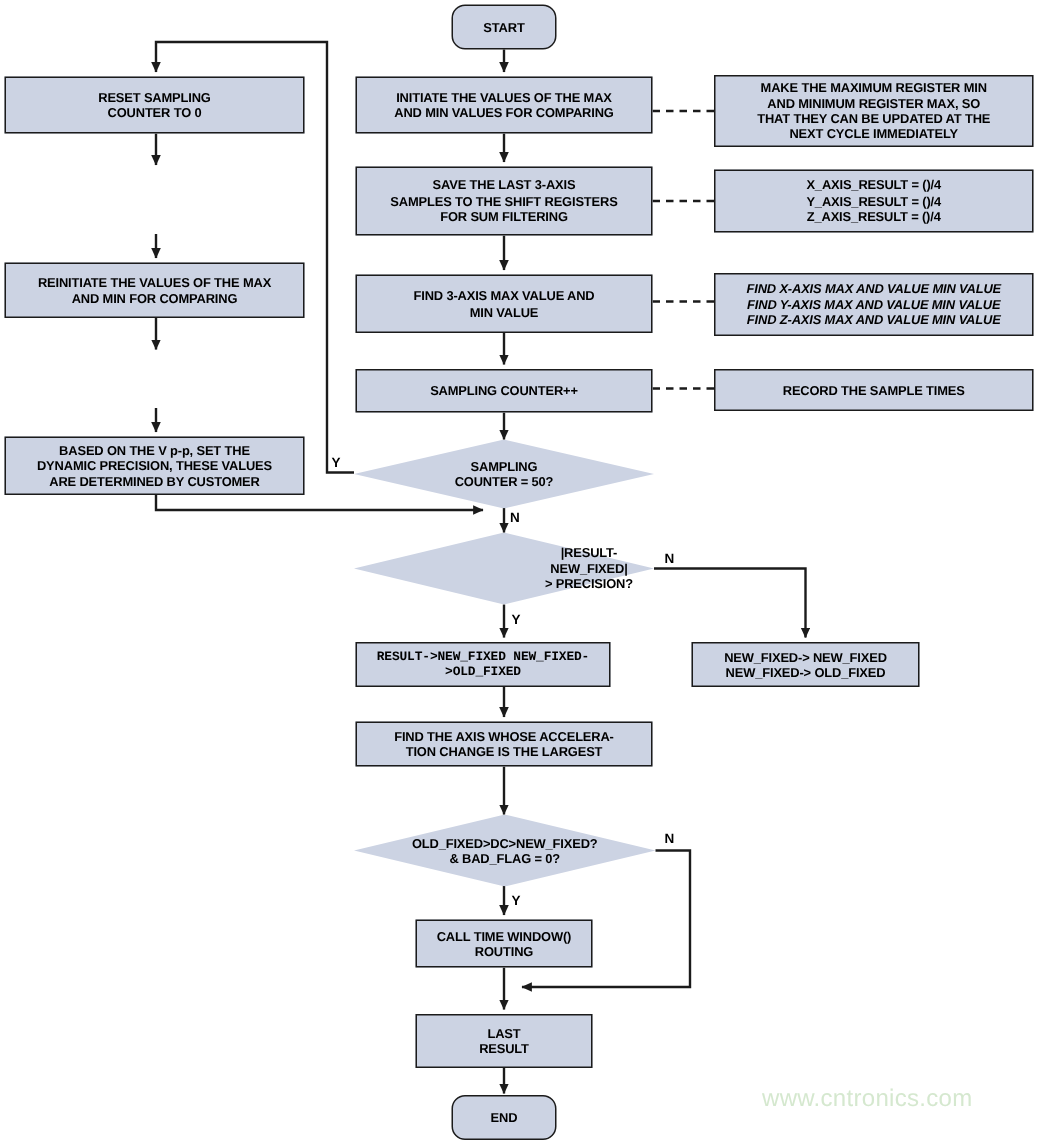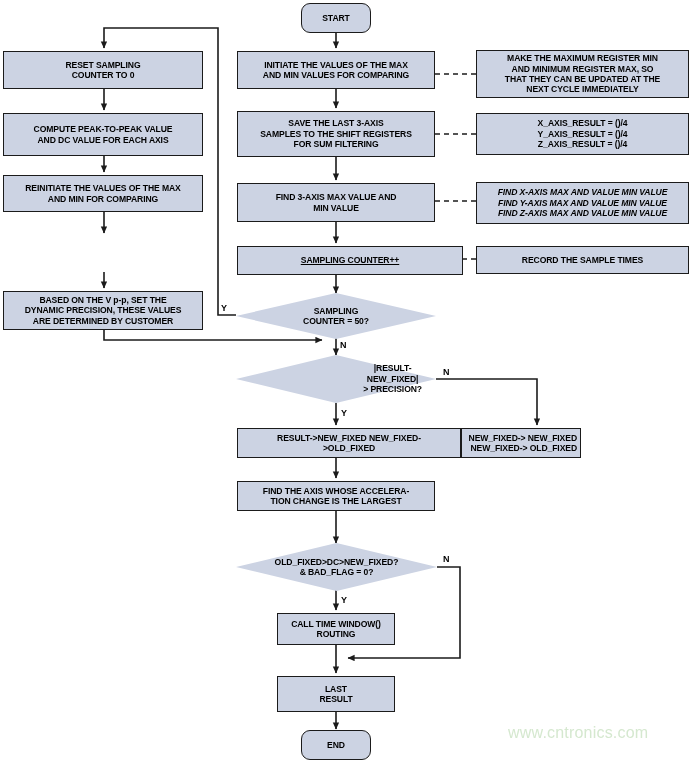--- a/index.html
+++ b/index.html
@@ -123,58 +123,54 @@
     <span class="txt">SAVE THE LAST 3-AXIS
 SAMPLES TO THE SHIFT REGISTERS
 FOR SUM FILTERING</span>
   </div>
 
   <div class="node" style="left:237px;top:183px;width:198px;height:39px;">
     <span class="txt">FIND 3-AXIS MAX VALUE AND
 MIN VALUE</span>
   </div>
 
-  <div class="node" style="left:237px;top:246px;width:226px;height:29px;text-decoration:underline;">
+  <div class="node" style="left:237px;top:246px;width:198px;height:29px;">
     <span class="txt">SAMPLING COUNTER++</span>
   </div>
 
-  <div class="node" style="left:237px;top:428px;width:224px;height:30px;">
+  <div class="node" style="left:237px;top:428px;width:170px;height:30px;font-family:Liberation Mono, monospace;">
     <span class="txt">RESULT-&gt;NEW_FIXED NEW_FIXED-
 &gt;OLD_FIXED</span>
   </div>
 
   <div class="node" style="left:237px;top:481px;width:198px;height:30px;">
     <span class="txt">FIND THE AXIS WHOSE ACCELERA-
 TION CHANGE IS THE LARGEST</span>
   </div>
 
   <div class="node" style="left:277px;top:613px;width:118px;height:32px;">
     <span class="txt">CALL TIME WINDOW()
 ROUTING</span>
   </div>
 
   <div class="node" style="left:277px;top:676px;width:118px;height:36px;">
     <span class="txt">LAST
 RESULT</span>
   </div>
 
-  <div class="node" style="left:461px;top:428px;width:120px;height:30px;text-align:right;">
+  <div class="node" style="left:461px;top:428px;width:152px;height:30px;">
     <span class="txt">NEW_FIXED-&gt; NEW_FIXED
 NEW_FIXED-&gt; OLD_FIXED</span>
   </div>
 
   <div class="node" style="left:3px;top:51px;width:200px;height:38px;">
     <span class="txt">RESET SAMPLING
 COUNTER TO 0</span>
   </div>
 
-  <div class="node" style="left:3px;top:113px;width:200px;height:43px;">
-    <span class="txt">COMPUTE PEAK-TO-PEAK VALUE
-AND DC VALUE FOR EACH AXIS</span>
-  </div>
 
   <div class="node" style="left:3px;top:175px;width:200px;height:37px;">
     <span class="txt">REINITIATE THE VALUES OF THE MAX
 AND MIN FOR COMPARING</span>
   </div>
 
 
   <div class="node" style="left:3px;top:291px;width:200px;height:39px;">
     <span class="txt">BASED ON THE V p-p, SET THE
 DYNAMIC PRECISION, THESE VALUES

